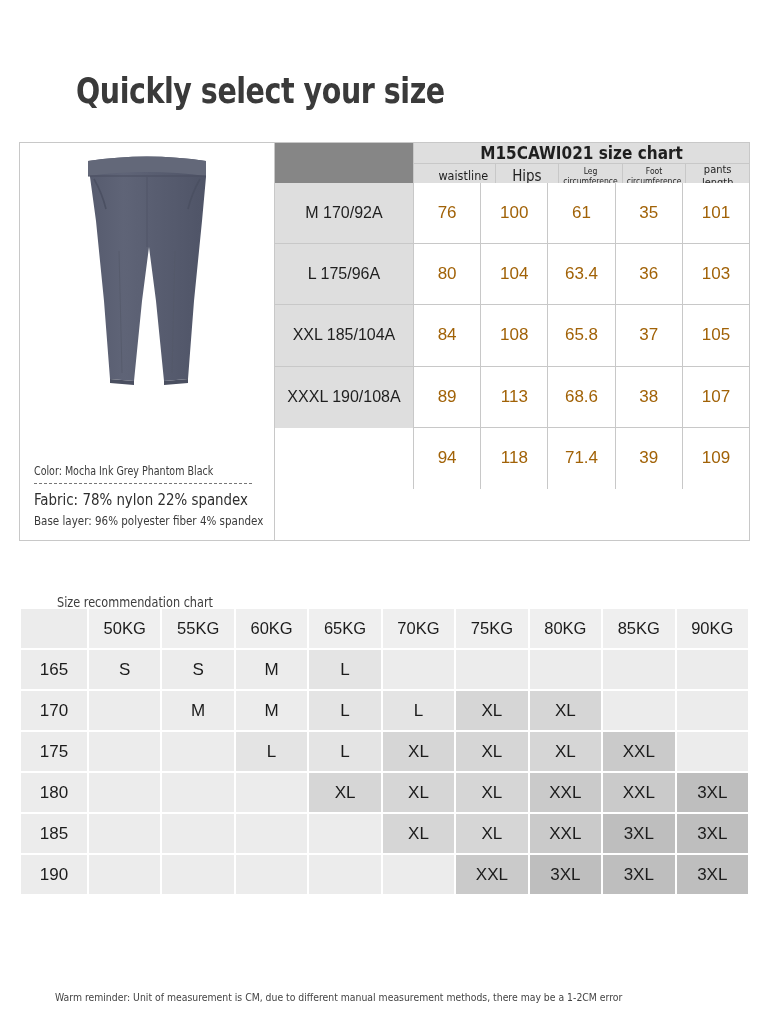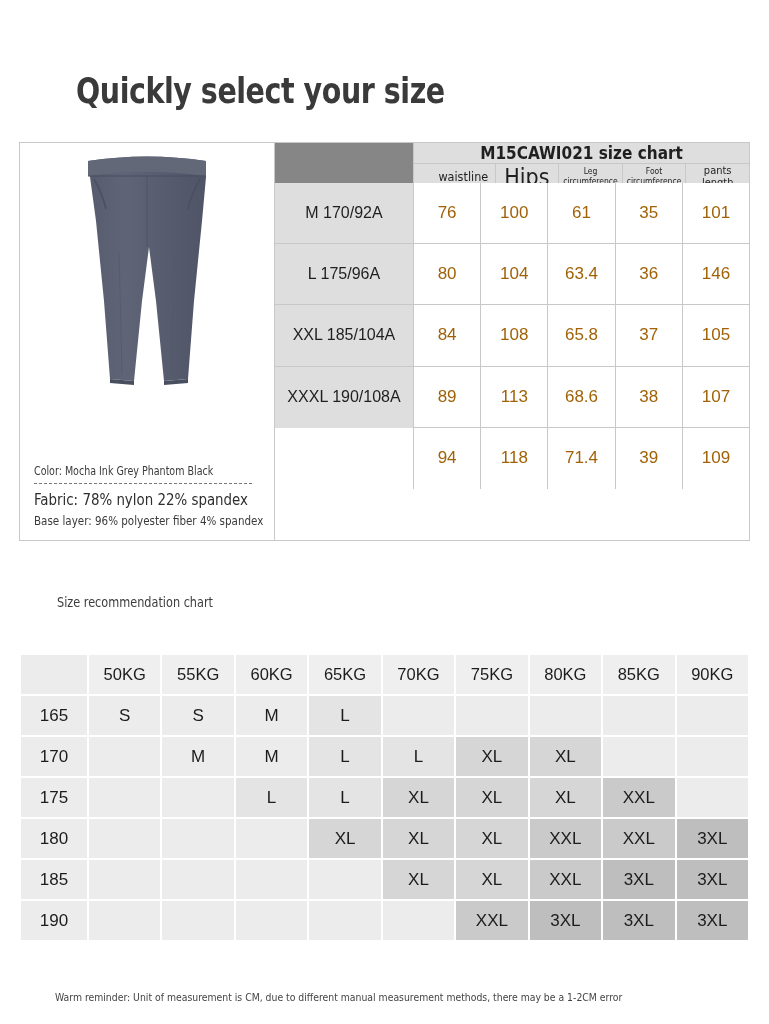--- a/index.html
+++ b/index.html
@@ -140,21 +140,21 @@
     display: flex;
     align-items: center;
     justify-content: center;
     text-align: center;
     color: #1f1f1f;
     font-family: "DejaVu Sans Condensed", "Liberation Sans Narrow", "Liberation Sans", sans-serif;
     line-height: 1.15;
     padding: 0 2px;
   }
   .subhead-cell.sz-normal { font-size: 12.5px; padding-left: 20px; }
-  .subhead-cell.sz-big { font-size: 23px; }
+  .subhead-cell.sz-big { font-size: 15px; }
   .subhead-cell.sz-small { font-size: 8.5px; }
   .subhead-cell.sz-two { font-size: 11px; }
 
   .size-cell {
     height: 61.2px;
     background: #dedede;
     border-bottom: 1px solid #c8c8c8;
     display: flex;
     align-items: center;
     justify-content: center;
@@ -186,21 +186,21 @@
     font-size: 13.5px;
     color: #3d3d3d;
     font-family: "DejaVu Sans Condensed", "Liberation Sans Narrow", "Liberation Sans", sans-serif;
     transform: scaleX(0.93);
     transform-origin: left center;
   }
 
   .rec-table {
     position: absolute;
     left: 19px;
-    top: 653px;
+    top: 607px;
     width: 731px;
     border-collapse: separate;
     border-spacing: 2px;
     table-layout: fixed;
   }
   .rec-table td, .rec-table th {
     height: 39px;
     text-align: center;
     vertical-align: middle;
     font-size: 17px;
@@ -306,21 +306,21 @@
             <div class="data-cell">100</div>
             <div class="data-cell">61</div>
             <div class="data-cell">35</div>
             <div class="data-cell">101</div>
           </div>
           <div class="data-row">
             <div class="data-cell">80</div>
             <div class="data-cell">104</div>
             <div class="data-cell">63.4</div>
             <div class="data-cell">36</div>
-            <div class="data-cell">146</div>
+            <div class="data-cell">103</div>
           </div>
           <div class="data-row">
             <div class="data-cell">84</div>
             <div class="data-cell">108</div>
             <div class="data-cell">65.8</div>
             <div class="data-cell">37</div>
             <div class="data-cell">105</div>
           </div>
           <div class="data-row">
             <div class="data-cell">89</div>

